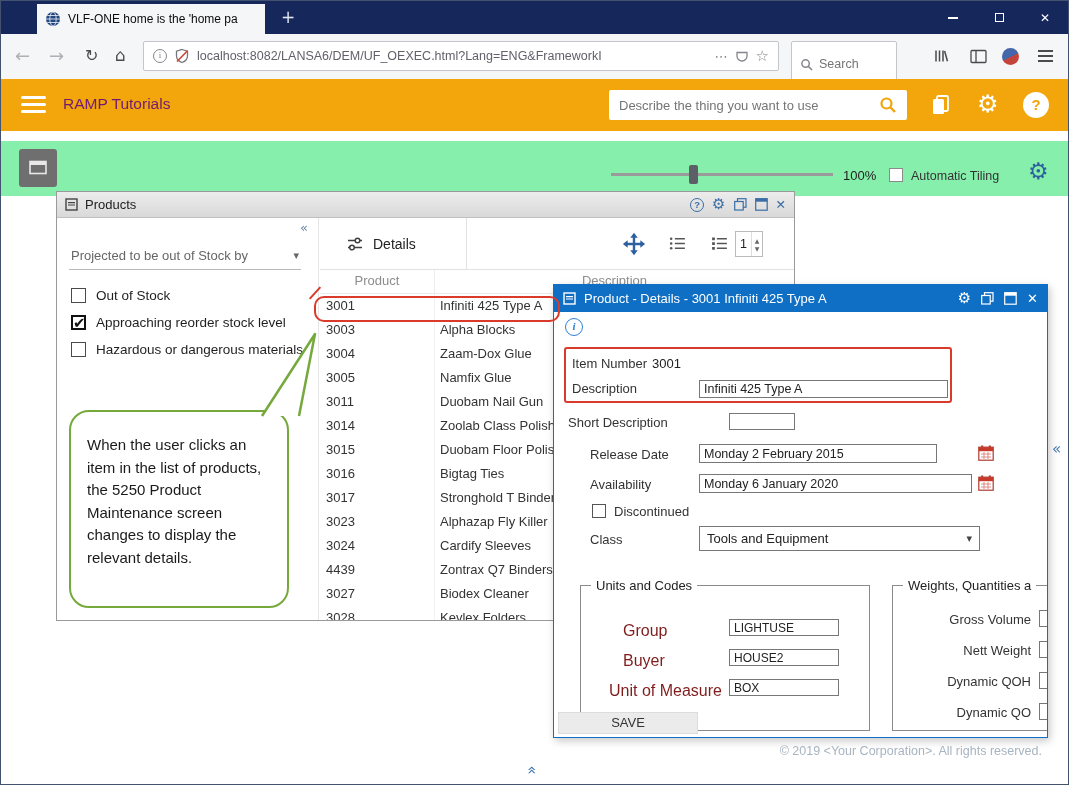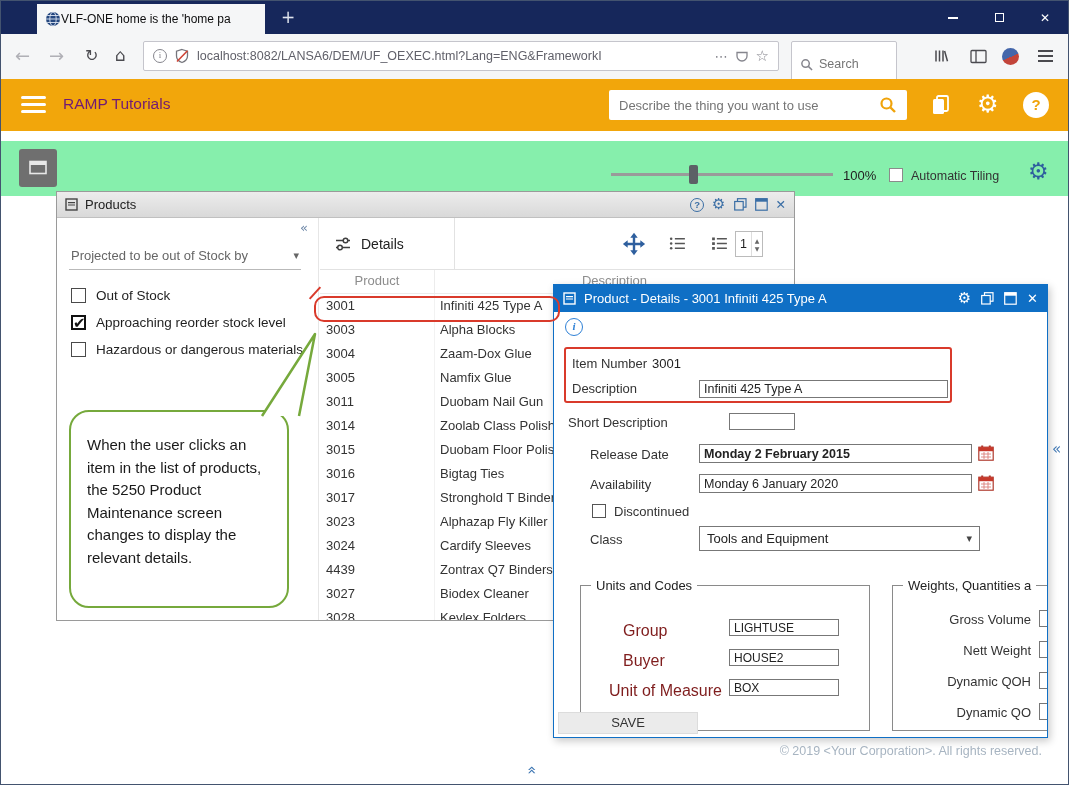--- a/index.html
+++ b/index.html
@@ -4,21 +4,21 @@
 <style>
   *{box-sizing:border-box;margin:0;padding:0}
   html,body{background:#555}
   body{font-family:"Liberation Sans",sans-serif}
   .g{font-family:"DejaVu Sans","Liberation Sans",sans-serif}
   .abs{position:absolute}
   .screen{position:relative;width:1069px;height:785px;margin:0 auto;background:#fff;border:1px solid #43536f;overflow:hidden}
 
   
   .titlebar{position:absolute;left:0;top:0;width:100%;height:33px;background:#16275b}
-  .tab{position:absolute;left:36px;top:3px;width:228px;height:30px;background:#f5f6f7;display:flex;align-items:center;padding:0 8px;cursor:default}
+  .tab{position:absolute;left:36px;top:3px;width:228px;height:30px;background:#f5f6f7;display:flex;align-items:center;gap:7px;padding:0 8px;cursor:default}
   .tab-title{font-size:12px;color:#0c0c0d;white-space:nowrap;overflow:hidden;flex:1}
   .newtab{position:absolute;left:274px;top:4px;width:26px;height:26px;color:#dfe4ee;font-size:17px;text-align:center;line-height:25px}
   .wc{position:absolute;top:0;height:33px;width:46px;color:#fff;display:flex;align-items:center;justify-content:center}
   .wc.min{right:92px}.wc.max{right:46px}.wc.cls{right:0;font-size:12px}
   .wc .bar{width:10px;height:2px;background:#fff}
   .wc .box{width:9px;height:9px;border:1.5px solid #fff}
 
   
   .navbar{position:absolute;left:0;top:33px;width:100%;height:45px;background:#f5f6f7}
   .nav-glyph{position:absolute;font-size:18px;line-height:22px}
@@ -68,21 +68,21 @@
   .filter-dd .caret{position:absolute;right:2px;top:0;line-height:24px;color:#666;font-size:11px}
   .cb-col{position:absolute;left:14px;top:70px}
   .cbrow{display:flex;align-items:flex-start;gap:10px;height:20px;margin-bottom:7px}
   .cbox{width:15px;height:15px;border:1.5px solid #4a4a4a;background:#fff;flex:none;font-size:15px;line-height:12px;text-align:center;font-weight:bold;color:#111;font-family:"DejaVu Sans",sans-serif}
   .cbox.checked{border-color:#111;border-width:2px}
   .cblabel{font-size:13.5px;color:#1f1f1f;white-space:nowrap}
   .bubble{position:absolute;left:12px;top:192px;width:220px;height:198px;border:2.5px solid #76a93c;border-radius:20px;background:#fff;padding:22px 12px 0 16px;font-size:15px;line-height:1.5;color:#1a1a1a}
   .tail{position:absolute;left:170px;top:110px;width:110px;height:92px;pointer-events:none}
   .pw-right{position:absolute;left:263px;top:26px;right:0;bottom:0}
   .tabrow{position:absolute;left:0;top:0;right:0;height:52px;border-bottom:1px solid #e2e2e2}
-  .tab-details{position:absolute;left:0;top:0;width:135px;height:52px;border-right:1px solid #e2e2e2;display:flex;align-items:center;gap:9px;padding-left:14px}
+  .tab-details{position:absolute;left:12px;top:0;width:135px;height:52px;border-right:1px solid #e2e2e2;display:flex;align-items:center;gap:9px;padding-left:14px}
   .tab-details span{font-size:14px;color:#222}
   .ticon{position:absolute}
   .spinbox{position:absolute;left:415px;top:13px;width:28px;height:26px;border:1px solid #bbb;display:flex;background:#fff}
   .spinval{flex:1;text-align:center;line-height:24px;font-size:12.5px;color:#222}
   .spinarrows{width:11px;border-left:1px solid #ddd;display:flex;flex-direction:column;align-items:center;justify-content:center;gap:1px;font-size:6px;color:#666}
   .thead{position:absolute;left:0;top:52px;right:0;height:24px;border-bottom:1px solid #ececec;display:flex}
   .th1{width:115px;text-align:center;font-size:13px;color:#8d8d8d;line-height:22px;border-right:1px solid #ececec}
   .th2{flex:1;text-align:center;font-size:13px;color:#8d8d8d;line-height:22px}
   .tbody{position:absolute;left:0;top:76px;right:0;bottom:0;overflow:hidden}
   .trow{display:flex;height:24px}
@@ -404,21 +404,21 @@
     <span class="dlab" style="left:18px;top:71px">Item Number</span>
     <span class="dval" style="left:98px;top:71px">3001</span>
 
     <span class="dlab" style="left:18px;top:96px">Description</span>
     <input class="din" style="left: 145px; top: 95px; width: 249px;" value="Infiniti 425 Type A">
 
     <span class="dlab" style="left:14px;top:130px">Short Description</span>
     <input class="din" style="left: 175px; top: 128px; width: 66px; height: 17px;" value="">
 
     <span class="dlab" style="left:36px;top:162px">Release Date</span>
-    <input class="din" style="left: 145px; top: 159px; width: 273px; height: 19px; font-weight: bold;" value="Monday 2 February 2015">
+    <input class="din" style="left: 145px; top: 159px; width: 238px; height: 19px;" value="Monday 2 February 2015">
     <svg class="cal" style="left:424px;top:160px" viewBox="0 0 16 16">
       <rect x="3.2" y="0.5" width="2" height="3" fill="#b03a2e"></rect>
         <rect x="10.8" y="0.5" width="2" height="3" fill="#b03a2e"></rect>
       <rect x="0.8" y="2.2" width="14.4" height="13" fill="#fff" stroke="#b03a2e" stroke-width="1.2"></rect>
       <rect x="0.8" y="2.2" width="14.4" height="4" fill="#c6392b"></rect>
       <path d="M3 9h10M3 12h10M6 7v7M10 7v7" stroke="#d98078" stroke-width="0.9"></path>
     </svg>
 
     <span class="dlab" style="left:36px;top:192px">Availability</span>
     <input class="din" style="left: 145px; top: 189px; width: 273px; height: 19px;" value="Monday 6 January 2020">

